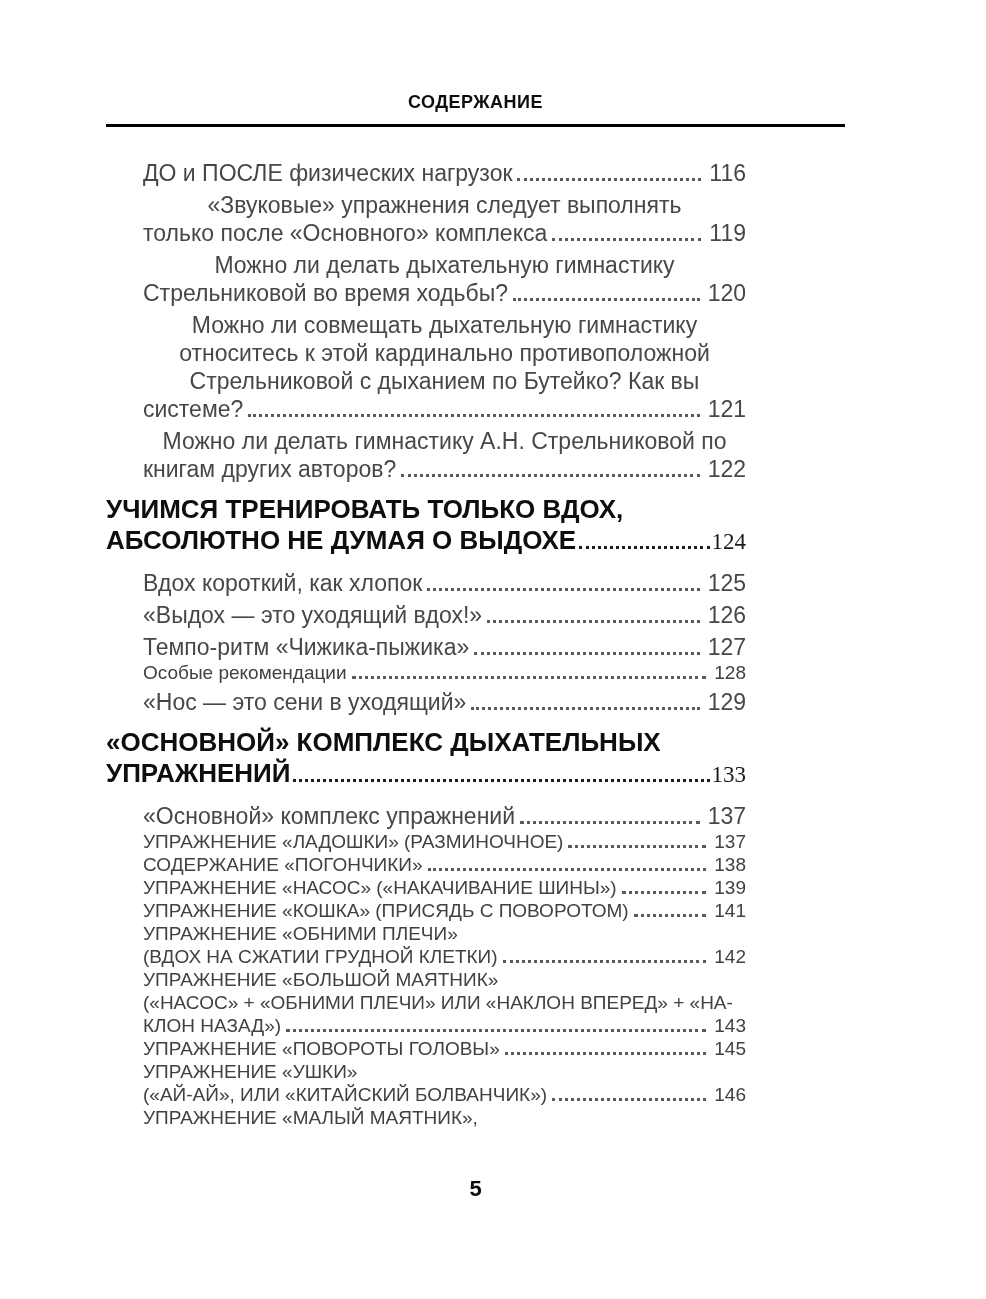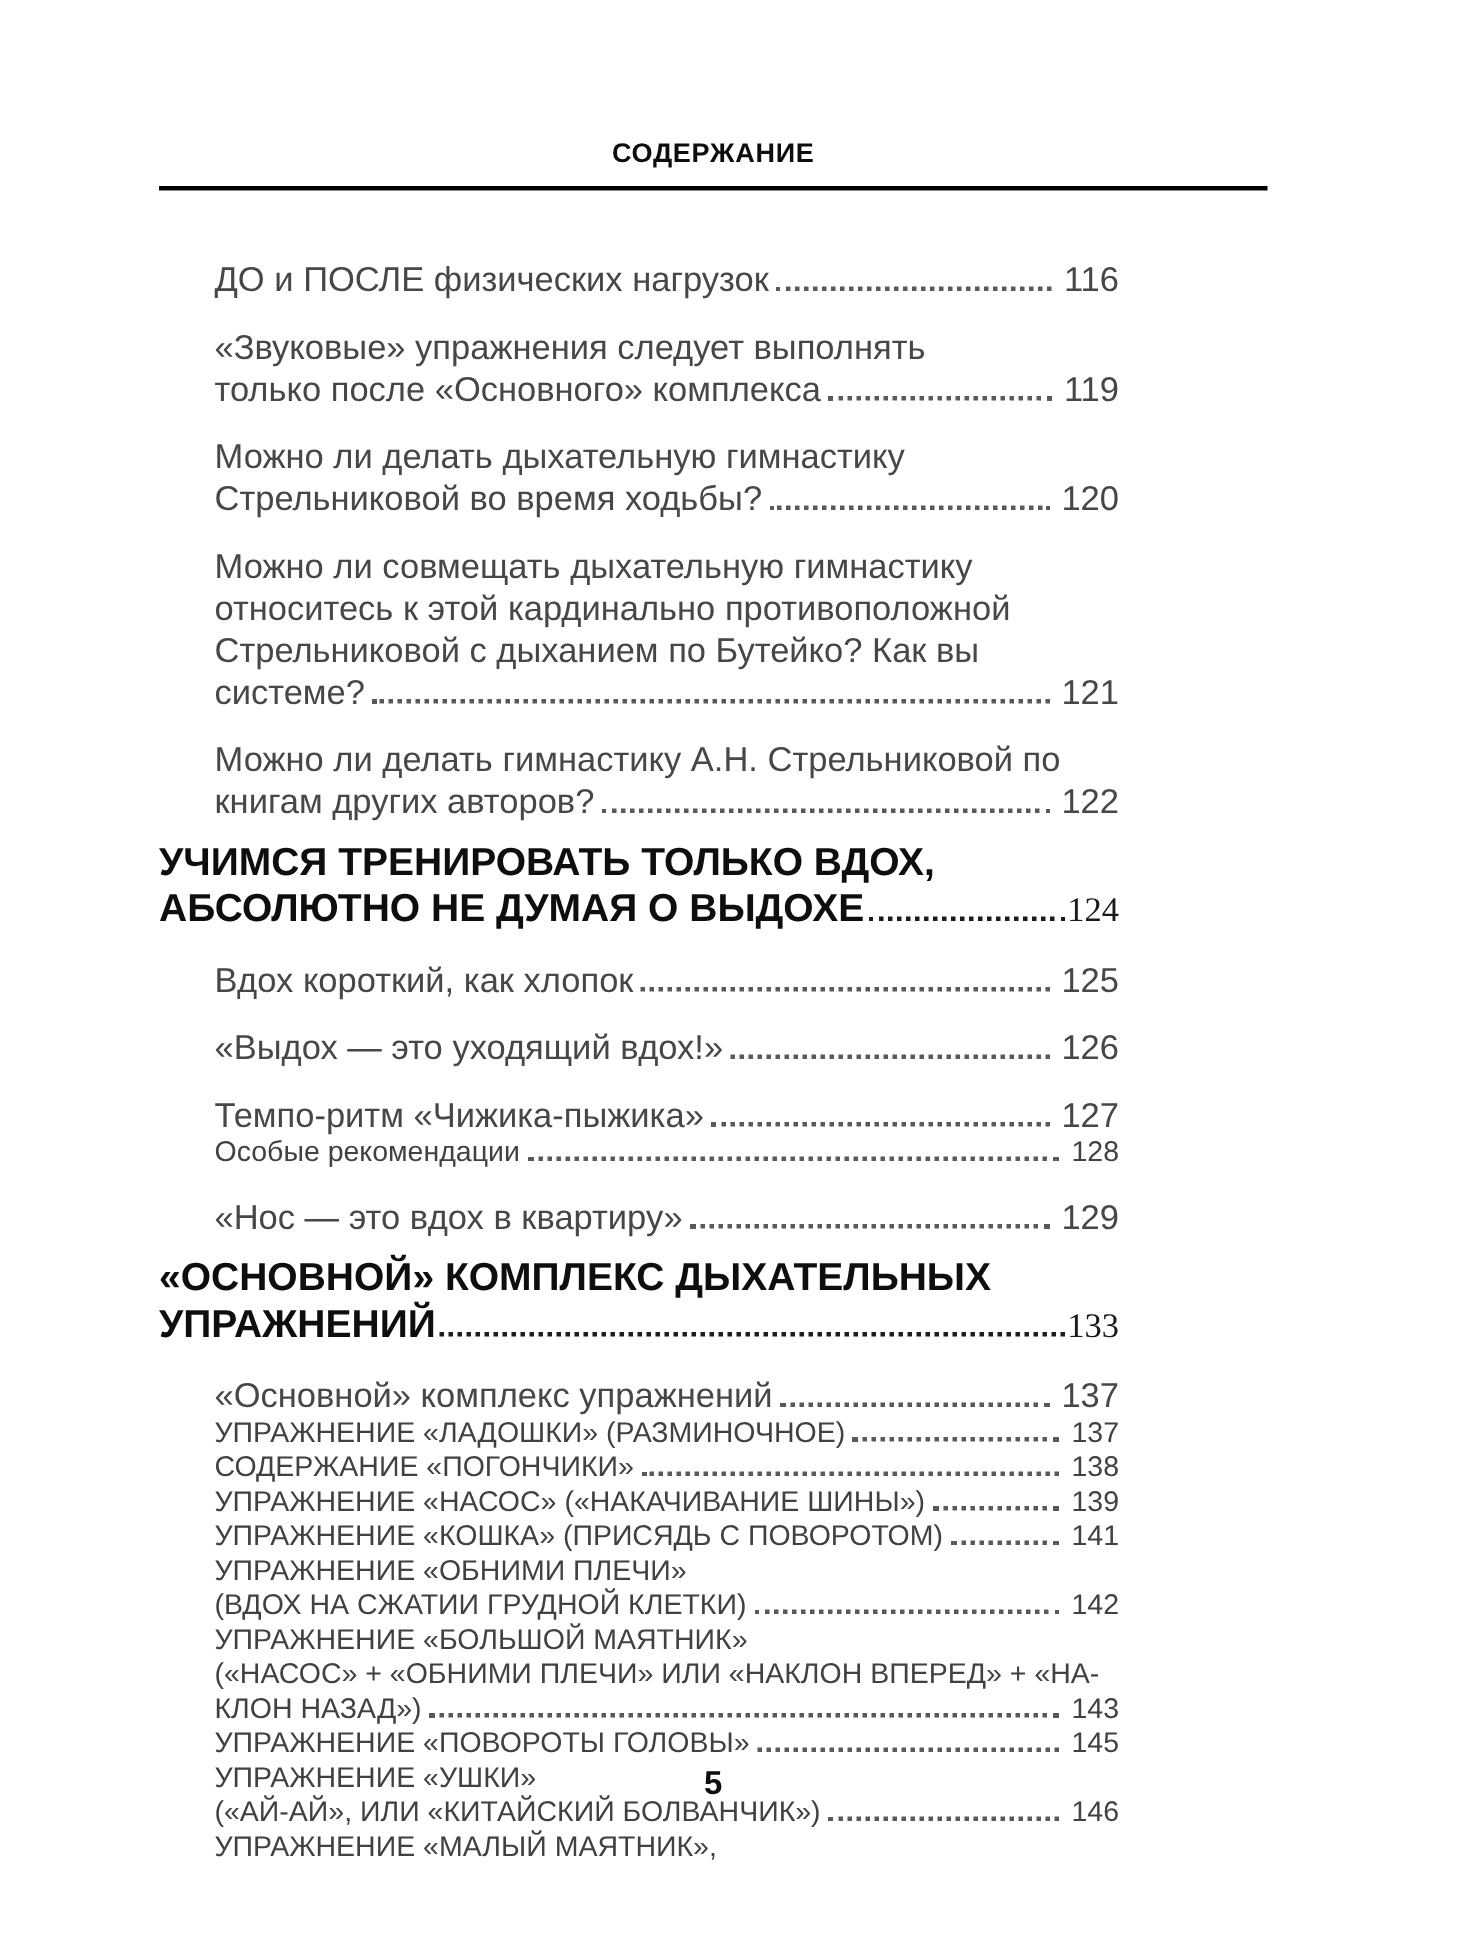--- a/index.html
+++ b/index.html
@@ -40,21 +40,22 @@
     top: 155px;
     left: 106px;
     width: 640px;
   }
 
   .toc-item { padding-left: 37px; color: #474747; }
 
   .toc-item.regular {
     font-size: 23px;
     line-height: 28px;
-    margin-top: 17px;
+    margin-top: 4px;
+    text-align: center;
   }
 
   .toc-item.heading {
     padding-left: 0;
     font-size: 26px;
     line-height: 31px;
     font-weight: 700;
     color: #0e0e0e;
     margin: 11px 0 12px 0;
   }
@@ -185,21 +186,21 @@
   </div>
       <div class="toc-item small">
     <div class="toc-lastline">
       <span class="toc-text">Особые рекомендации</span>
       <span class="dots"></span>
       <span class="page-num">128</span>
     </div>
   </div>
       <div class="toc-item regular">
     <div class="toc-lastline">
-      <span class="toc-text">«Нос — это вдох в квартиру»</span>
+      <span class="toc-text">«Нос — это сени в уходящий»</span>
       <span class="dots"></span>
       <span class="page-num">129</span>
     </div>
   </div>
       <div class="toc-item heading">
     <div class="toc-line">«ОСНОВНОЙ» КОМПЛЕКС ДЫХАТЕЛЬНЫХ</div>
         <div class="toc-lastline">
       <span class="toc-text">УПРАЖНЕНИЙ</span>
       <span class="dots"></span>
       <span class="page-num">133</span>

